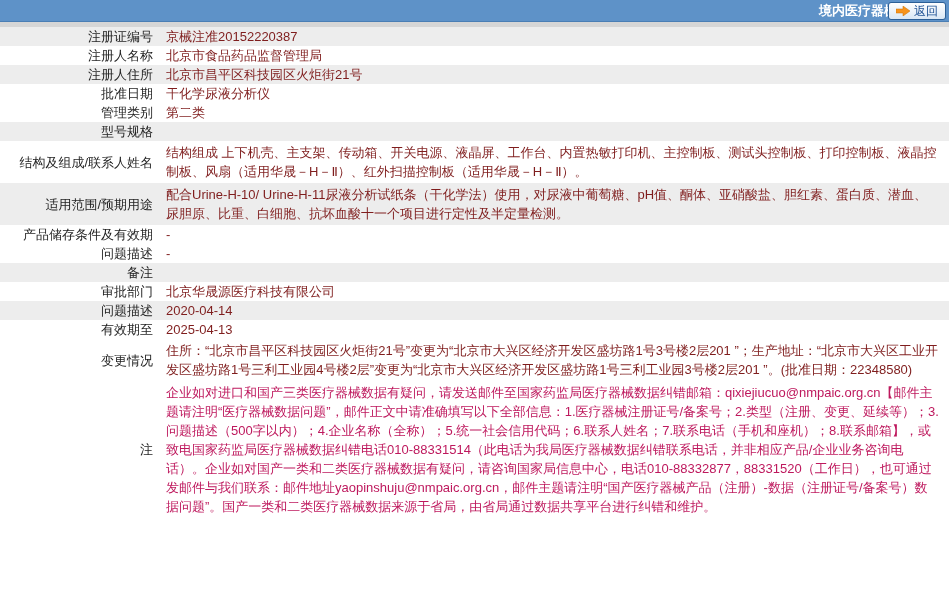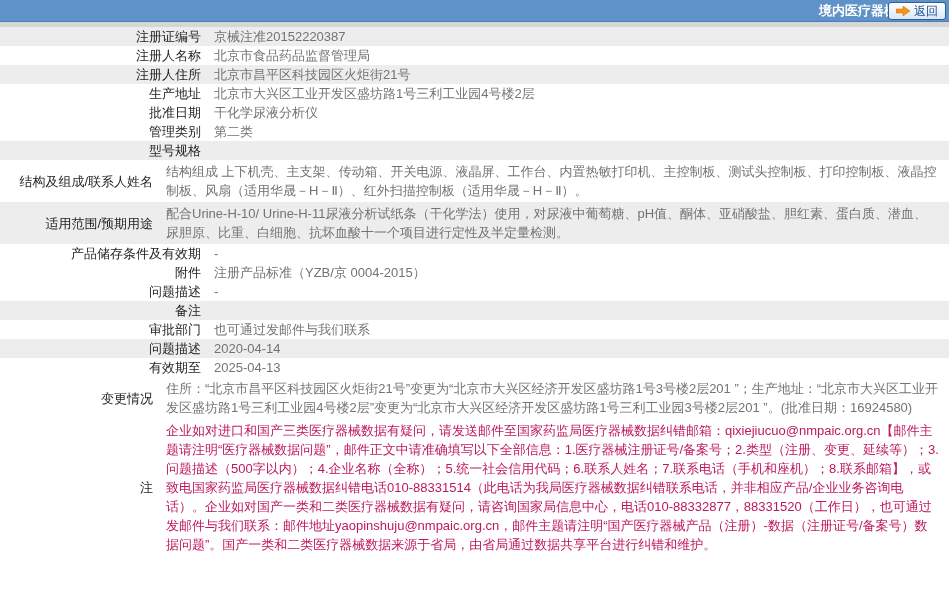--- a/index.html
+++ b/index.html
@@ -49,41 +49,40 @@
   
   .gap-strip { height: 5px; background: #d6d6d6; }
 
   
   .info-table { width: 949px; }
   .row {
     display: flex;
     align-items: stretch;
     min-height: 19px;
     background: #ffffff;
-    padding-left: 48px;
   }
   .row.shade { background: #ededed; }
   .row.navy .value-cell { color: #be185d; }
   .label-cell {
     flex: none;
     width: 158px;
     padding-right: 5px;
     display: flex;
     align-items: center;
     justify-content: flex-end;
     text-align: right;
     line-height: 17px;
     color: #1f1f1f;
   }
   .value-cell {
     flex: 1;
     padding: 0 10px 0 8px;
     line-height: 19px;
     word-break: break-all;
-    color: #737373;
+    color: #7f1d1d;
   }
   .row.multiline { padding: 2px 0; }
 </style>
 </head>
 <body>
 
 <div class="topbar">
   <div class="topbar-title">境内医疗器械（注册）</div>
   <div class="back-btn">
     <span style="display:flex;align-items:center;">
@@ -106,24 +105,20 @@
   <div class="row">
     <div class="label-cell">注册人名称</div>
     <div class="value-cell">北京市食品药品监督管理局</div>
   </div>
 
   <div class="row shade">
     <div class="label-cell">注册人住所</div>
     <div class="value-cell">北京市昌平区科技园区火炬街21号</div>
   </div>
 
-  <div class="row">
-    <div class="label-cell">生产地址</div>
-    <div class="value-cell">北京市大兴区工业开发区盛坊路1号三利工业园4号楼2层</div>
-  </div>
 
   <div class="row">
     <div class="label-cell">批准日期</div>
     <div class="value-cell">干化学尿液分析仪</div>
   </div>
 
   <div class="row">
     <div class="label-cell">管理类别</div>
     <div class="value-cell">第二类</div>
   </div>
@@ -140,52 +135,48 @@
   <div class="row shade multiline">
     <div class="label-cell">适用范围/预期用途</div>
     <div class="value-cell">配合Urine-H-10/ Urine-H-11尿液分析试纸条（干化学法）使用，对尿液中葡萄糖、pH值、酮体、亚硝酸盐、胆红素、蛋白质、潜血、尿胆原、比重、白细胞、抗坏血酸十一个项目进行定性及半定量检测。</div>
   </div>
 
   <div class="row">
     <div class="label-cell">产品储存条件及有效期</div>
     <div class="value-cell">-</div>
   </div>
 
-  <div class="row">
-    <div class="label-cell">附件</div>
-    <div class="value-cell">注册产品标准（YZB/京 0004-2015）</div>
-  </div>
 
   <div class="row">
     <div class="label-cell">问题描述</div>
     <div class="value-cell">-</div>
   </div>
 
   <div class="row shade">
     <div class="label-cell">备注</div>
     <div class="value-cell"></div>
   </div>
 
   <div class="row">
     <div class="label-cell">审批部门</div>
-    <div class="value-cell">也可通过发邮件与我们联系</div>
+    <div class="value-cell">北京华晟源医疗科技有限公司</div>
   </div>
 
   <div class="row shade">
     <div class="label-cell">问题描述</div>
     <div class="value-cell">2020-04-14</div>
   </div>
 
   <div class="row">
     <div class="label-cell">有效期至</div>
     <div class="value-cell">2025-04-13</div>
   </div>
 
   <div class="row multiline">
     <div class="label-cell">变更情况</div>
-    <div class="value-cell">住所：“北京市昌平区科技园区火炬街21号”变更为“北京市大兴区经济开发区盛坊路1号3号楼2层201 ”；生产地址：“北京市大兴区工业开发区盛坊路1号三利工业园4号楼2层”变更为“北京市大兴区经济开发区盛坊路1号三利工业园3号楼2层201 ”。(批准日期：16924580)</div>
+    <div class="value-cell">住所：“北京市昌平区科技园区火炬街21号”变更为“北京市大兴区经济开发区盛坊路1号3号楼2层201 ”；生产地址：“北京市大兴区工业开发区盛坊路1号三利工业园4号楼2层”变更为“北京市大兴区经济开发区盛坊路1号三利工业园3号楼2层201 ”。(批准日期：22348580)</div>
   </div>
 
   <div class="row navy multiline">
     <div class="label-cell">注</div>
     <div class="value-cell">企业如对进口和国产三类医疗器械数据有疑问，请发送邮件至国家药监局医疗器械数据纠错邮箱：qixiejiucuo@nmpaic.org.cn【邮件主题请注明“医疗器械数据问题”，邮件正文中请准确填写以下全部信息：1.医疗器械注册证号/备案号；2.类型（注册、变更、延续等）；3.问题描述（500字以内）；4.企业名称（全称）；5.统一社会信用代码；6.联系人姓名；7.联系电话（手机和座机）；8.联系邮箱】，或致电国家药监局医疗器械数据纠错电话010-88331514（此电话为我局医疗器械数据纠错联系电话，并非相应产品/企业业务咨询电话）。企业如对国产一类和二类医疗器械数据有疑问，请咨询国家局信息中心，电话010-88332877，88331520（工作日），也可通过发邮件与我们联系：邮件地址yaopinshuju@nmpaic.org.cn，邮件主题请注明“国产医疗器械产品（注册）-数据（注册证号/备案号）数据问题”。国产一类和二类医疗器械数据来源于省局，由省局通过数据共享平台进行纠错和维护。</div>
   </div>
 </div>
 
 </body></html>

